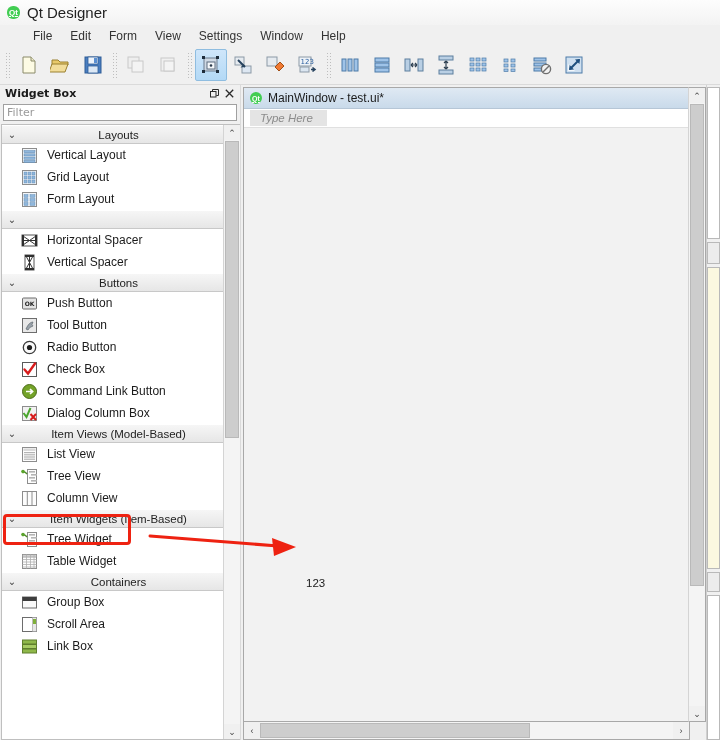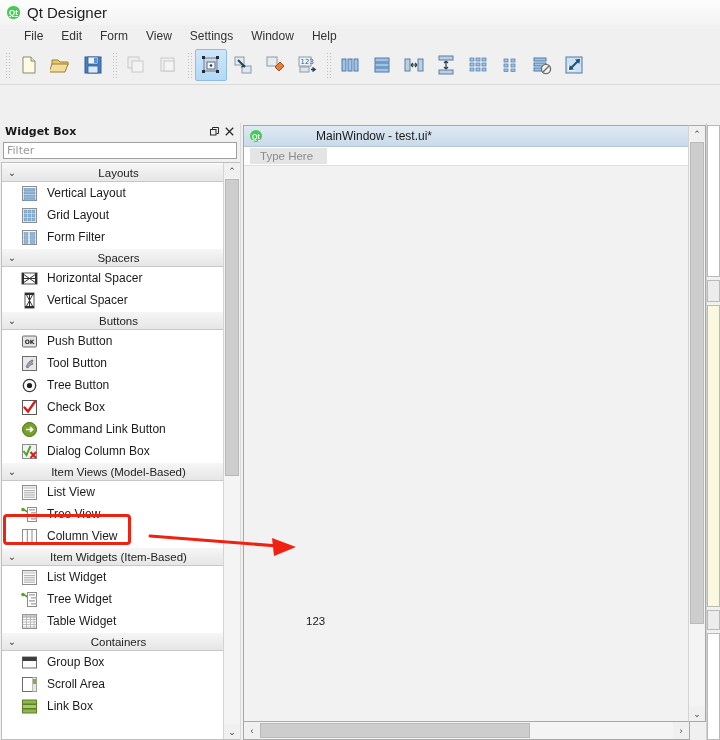--- a/index.html
+++ b/index.html
@@ -38,21 +38,21 @@
     line-height: 1;
     text-decoration: underline;
   }
   .app-title { font-size: 15px; color: #222; }
 
   
   .menubar {
     height: 21px;
     display: flex;
     align-items: center;
-    padding-left: 15px;
+    padding-left: 24px;
     background: #f0f0f0;
     flex: none;
   }
   .menu-item {
     padding: 2px 9px;
     font-size: 12px;
     color: #333;
     cursor: default;
   }
 
@@ -86,21 +86,20 @@
     border-color: #8fbde0;
   }
   .tb-btn.disabled { opacity: .45; }
 
   
   .body {
     flex: 1;
     display: flex;
     min-height: 0;
     background: #0369a1;
-    margin-top: 38px;
   }
 
   
   .dock {
     width: 240px;
     display: flex;
     flex-direction: column;
     background: #f0f0f0;
     border-right: 1px solid #dadada;
     flex: none;
@@ -240,40 +239,40 @@
     background: #fff;
   }
   .form-title {
     height: 20px;
     flex: none;
     display: flex;
     align-items: center;
     padding-left: 6px;
     background: linear-gradient(to bottom,#dfe9f3,#c9daea);
     border-bottom: 1px solid #b6c6d6;
-    gap: 48px;
   }
   .form-title .qt-logo { width: 12px; height: 12px; font-size: 7px; margin-right: 6px;}
   .form-title .ft { font-size: 12px; color: #1a1a1a; }
 
   .form-menubar {
     height: 18px;
     flex: none;
     background: #fff;
     border-bottom: 1px solid #e0e0e0;
     display: flex;
     align-items: center;
     padding-left: 6px;
   }
   .typehere {
     background: #e4e4e4;
     color: #8b8b8b;
     font-size: 11.5px;
     padding: 2px 14px 2px 10px;
     cursor: default;
+    font-style: italic;
   }
   .canvas {
     flex: 1;
     min-height: 0;
     position: relative;
     background-color: #f2f2f2;
     background-image: radial-gradient(#c6c6c6 0.6px, transparent 0.7px);
     background-size: 10px 10px;
     background-position: 4px 4px;
     overflow: hidden;
@@ -580,25 +579,24 @@
                 <svg width="17" height="17" viewBox="0 0 17 17">
                   <rect x="1.5" y="1.5" width="14" height="14" fill="#f2f6fa" stroke="#8d8d8d" stroke-width="1"></rect>
                   <rect x="3" y="3.5" width="4" height="3" fill="#8fb7dd" stroke="#5c86ae" stroke-width="0.4"></rect>
                   <rect x="9" y="3.5" width="5" height="3" fill="#8fb7dd" stroke="#5c86ae" stroke-width="0.4"></rect>
                   <rect x="3" y="7.5" width="4" height="3" fill="#8fb7dd" stroke="#5c86ae" stroke-width="0.4"></rect>
                   <rect x="9" y="7.5" width="5" height="3" fill="#8fb7dd" stroke="#5c86ae" stroke-width="0.4"></rect>
                   <rect x="3" y="11.5" width="4" height="3" fill="#8fb7dd" stroke="#5c86ae" stroke-width="0.4"></rect>
                   <rect x="9" y="11.5" width="5" height="3" fill="#8fb7dd" stroke="#5c86ae" stroke-width="0.4"></rect>
                 </svg>
               </span>
-              <span class="lbl">Form Filter</span>
+              <span class="lbl">Form Layout</span>
             </div>
             <div class="wb-cat">
               <span class="chev">⌄</span>
-              <span class="ctext">Spacers</span>
             </div>
             <div class="wb-item">
               <span class="ic">
                 <svg width="17" height="17" viewBox="0 0 17 17">
                   <rect x="1" y="3" width="15" height="11" fill="#fff" stroke="#555"></rect>
                   <path d="M2 4 L15 13 M15 4 L2 13 M2 8.5 H15" stroke="#333" stroke-width="1" fill="none"></path>
                   <rect x="1" y="3" width="2" height="11" fill="#2f2f2f"></rect>
                   <rect x="14" y="3" width="2" height="11" fill="#2f2f2f"></rect>
                 </svg>
               </span>
@@ -637,21 +635,21 @@
               </span>
               <span class="lbl">Tool Button</span>
             </div>
             <div class="wb-item">
               <span class="ic">
                 <svg width="17" height="17" viewBox="0 0 17 17">
                   <circle cx="8.5" cy="8.5" r="6.2" fill="#fafafa" stroke="#3a3a3a" stroke-width="1.3"></circle>
                   <circle cx="8.5" cy="8.5" r="2.6" fill="#1d1d1d"></circle>
                 </svg>
               </span>
-              <span class="lbl">Tree Button</span>
+              <span class="lbl">Radio Button</span>
             </div>
             <div class="wb-item">
               <span class="ic">
                 <svg width="17" height="17" viewBox="0 0 17 17">
                   <rect x="1.5" y="1.5" width="14" height="14" fill="#fff" stroke="#5a5a5a"></rect>
                   <path d="M3.5 8.5 L7 12.5 L14 2.5" stroke="#d81c1c" stroke-width="2.4" fill="none" stroke-linecap="round"></path>
                 </svg>
               </span>
               <span class="lbl">Check Box</span>
             </div>
@@ -711,33 +709,20 @@
                   <rect x="1.5" y="1.5" width="14" height="14" fill="#fdfdfd" stroke="#8d8d8d" stroke-width="1"></rect>
                   <line x1="6.3" y1="1.5" x2="6.3" y2="15.5" stroke="#8d8d8d" stroke-width="1"></line>
                   <line x1="11" y1="1.5" x2="11" y2="15.5" stroke="#8d8d8d" stroke-width="1"></line>
                 </svg>
               </span>
               <span class="lbl">Column View</span>
             </div>
             <div class="wb-cat">
               <span class="chev">⌄</span>
               <span class="ctext">Item Widgets (Item-Based)</span>
-            </div>
-            <div class="wb-item">
-              <span class="ic">
-                <svg width="17" height="17" viewBox="0 0 17 17">
-                  <rect x="1.5" y="1.5" width="14" height="14" fill="#fdfdfd" stroke="#8d8d8d" stroke-width="1"></rect>
-                  <rect x="2.5" y="2.5" width="12" height="2.4" fill="#d8d8d8"></rect>
-                  <rect x="3" y="6" width="11" height="1.2" fill="#b4b4b4"></rect>
-                  <rect x="3" y="8.2" width="11" height="1.2" fill="#b4b4b4"></rect>
-                  <rect x="3" y="10.4" width="11" height="1.2" fill="#b4b4b4"></rect>
-                  <rect x="3" y="12.6" width="11" height="1.2" fill="#b4b4b4"></rect>
-                </svg>
-              </span>
-              <span class="lbl">List Widget</span>
             </div>
             <div class="wb-item">
               <span class="ic">
                 <svg width="17" height="17" viewBox="0 0 17 17">
                   <rect x="6.5" y="1.5" width="9" height="14" fill="#fdfdfd" stroke="#8d8d8d"></rect>
                   <rect x="8" y="3" width="6" height="1.6" fill="#b4b4b4"></rect>
                   <rect x="10" y="6" width="6" height="1.6" fill="#b4b4b4"></rect>
                   <rect x="8" y="9" width="6" height="1.6" fill="#b4b4b4"></rect>
                   <rect x="10" y="12" width="6" height="1.6" fill="#b4b4b4"></rect>
                   <path d="M1 4 q3 -1 5 2" stroke="#4f8a2a" stroke-width="1.4" fill="none"></path>

